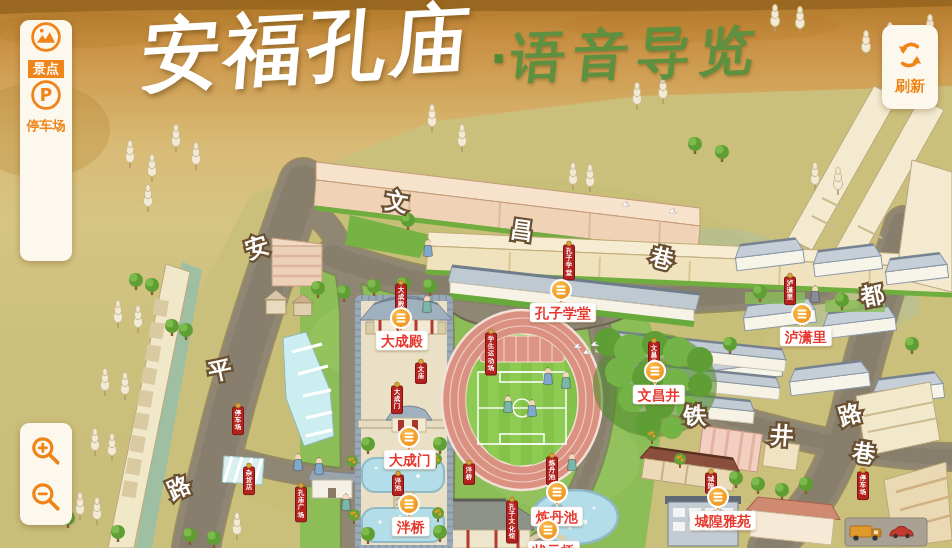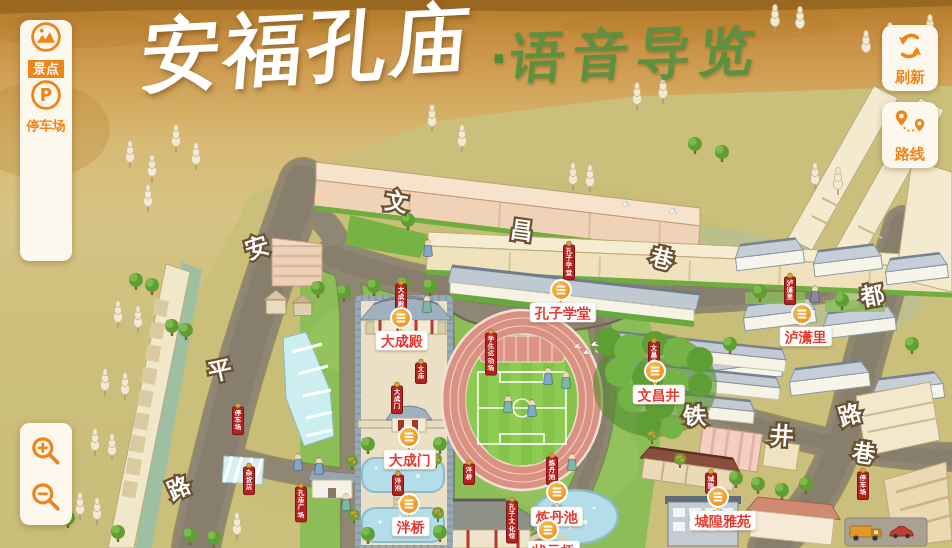--- a/index.html
+++ b/index.html
@@ -23,21 +23,21 @@
   
   .left-panel{position:absolute;left:20px;top:20px;width:52px;height:241px;
         background:#fdf8ee;border-radius:9px;box-shadow:0 2px 6px rgba(100,60,10,.35);
         display:flex;flex-direction:column;align-items:center;justify-content:flex-start;}
   .lp-item{display:flex;flex-direction:column;align-items:center;gap:2px;cursor:pointer;}
   .lp-label{color:#ef8418;font-size:13px;font-weight:bold;white-space:nowrap;line-height:1.2;}
   .lp-label.active{background:#ef8418;color:#fff;padding:1px 5px;}
 
   
   .right-panel{position:absolute;right:14px;top:25px;display:flex;flex-direction:column;gap:11px;}
-  .rbtn{width:56px;height:66px;background:#fdf8ee;border-radius:10px;
+  .rbtn{width:56px;height:84px;background:#fdf8ee;border-radius:10px;
         box-shadow:0 2px 6px rgba(100,60,10,.35);cursor:pointer;
         display:flex;flex-direction:column;align-items:center;justify-content:center;gap:1px;}
   .rbtn-label{color:#ef8418;font-size:15px;font-weight:bold;}
 
   
   .zoom-panel{position:absolute;left:20px;top:423px;width:52px;height:102px;
         background:#fdf8ee;border-radius:9px;box-shadow:0 2px 6px rgba(100,60,10,.35);
         display:flex;flex-direction:column;align-items:center;justify-content:space-evenly;}
   .zbtn{background:none;border:none;padding:0;cursor:pointer;line-height:0;}
 </style>
@@ -711,30 +711,20 @@
 <div class="right-panel">
   <div class="rbtn">
     <span><svg width="36" height="34" viewBox="0 0 34 32" fill="none">
       <path d="M24,8 A9,9 0 0 0 10,11.5" stroke="#ef8418" stroke-width="3.4" stroke-linecap="round"></path>
       <polygon points="6.5,7.5 10.5,15 14.5,9.5" fill="#ef8418"></polygon>
       <path d="M10,24 A9,9 0 0 0 24,20.5" stroke="#ef8418" stroke-width="3.4" stroke-linecap="round"></path>
       <polygon points="27.5,24.5 23.5,17 19.5,22.5" fill="#ef8418"></polygon>
           </svg></span>
     <span class="rbtn-label">刷新</span>
   </div>
-  <div class="rbtn">
-    <span><svg width="36" height="34" viewBox="0 0 34 32" fill="none">
-      <path d="M9,4 a5.5,5.5 0 0 1 5.5,5.5 q0,3.5 -5.5,9 q-5.5,-5.5 -5.5,-9 A5.5,5.5 0 0 1 9,4 Z" fill="#ef8418"></path>
-      <circle cx="9" cy="9.5" r="2.2" fill="#fff"></circle>
-      <path d="M26,12 a4.5,4.5 0 0 1 4.5,4.5 q0,3 -4.5,7.5 q-4.5,-4.5 -4.5,-7.5 A4.5,4.5 0 0 1 26,12 Z" fill="#ef8418"></path>
-      <circle cx="26" cy="16.5" r="1.8" fill="#fff"></circle>
-      <path d="M11,20 Q16,26 22,22" stroke="#ef8418" stroke-width="1.6" stroke-dasharray="2 2.6" fill="none"></path>
-          </svg></span>
-    <span class="rbtn-label">路线</span>
-  </div>
 </div>
 
 <div class="zoom-panel">
   <button class="zbtn">
     <span><svg width="34" height="34" viewBox="0 0 32 32" fill="none">
       <circle cx="13" cy="13" r="8.5" stroke="#ef8418" stroke-width="3"></circle>
       <line x1="19.5" y1="19.5" x2="27" y2="27" stroke="#ef8418" stroke-width="3.5" stroke-linecap="round"></line>
       <g stroke="#ef8418" stroke-width="2.6" stroke-linecap="round">
               <line x1="9.5" y1="13" x2="16.5" y2="13"></line>
               <line x1="13" y1="9.5" x2="13" y2="16.5"></line>

